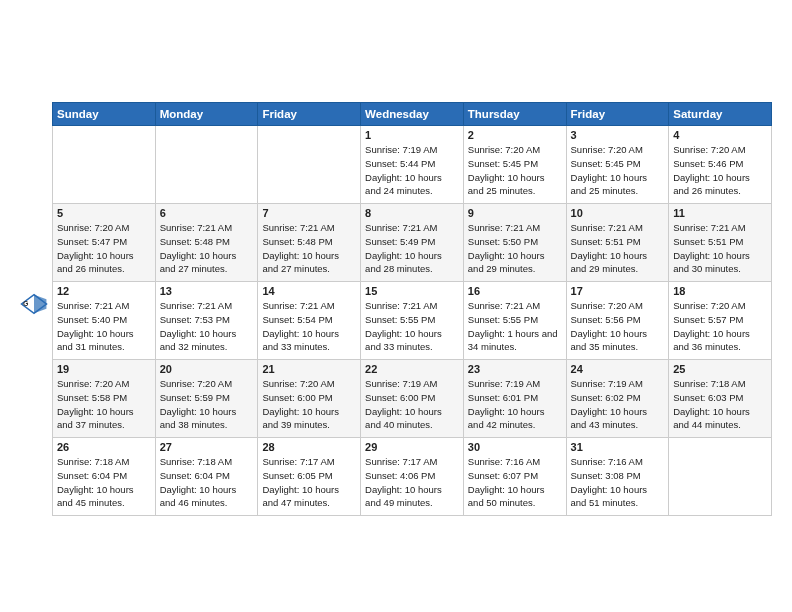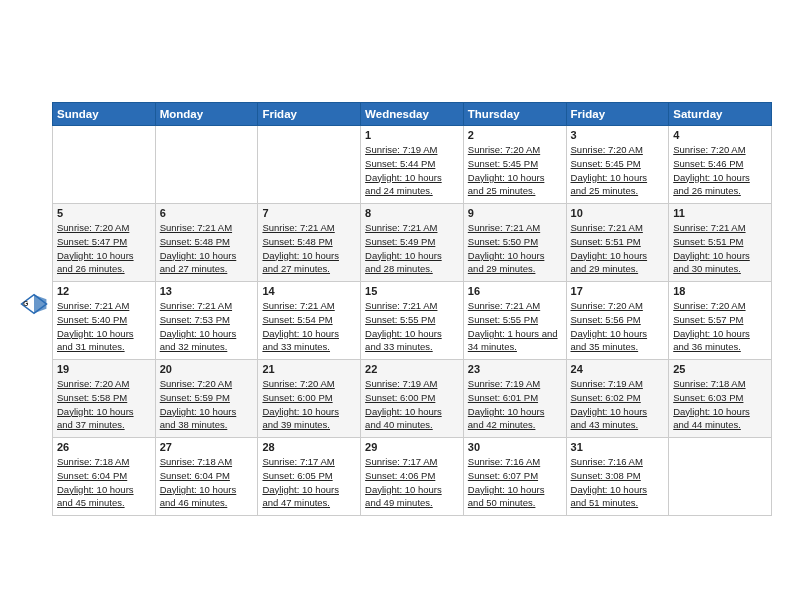--- a/index.html
+++ b/index.html
@@ -75,21 +75,20 @@
       background: #f5f5f5;
     }
     .day-num {
       font-size: 11px;
       font-weight: bold;
       display: block;
       margin-bottom: 2px;
     }
     .day-info {
       line-height: 1.45;
-      text-decoration: underline;
     }
   </style>
 </head>
 <body>
 
 <div class="page">
   <div class="header">
     <div class="logo">
       <svg class="logo-icon" viewBox="0 0 36 28" xmlns="http://www.w3.org/2000/svg">
         <rect x="0" y="0" width="36" height="28" fill="white"></rect>

